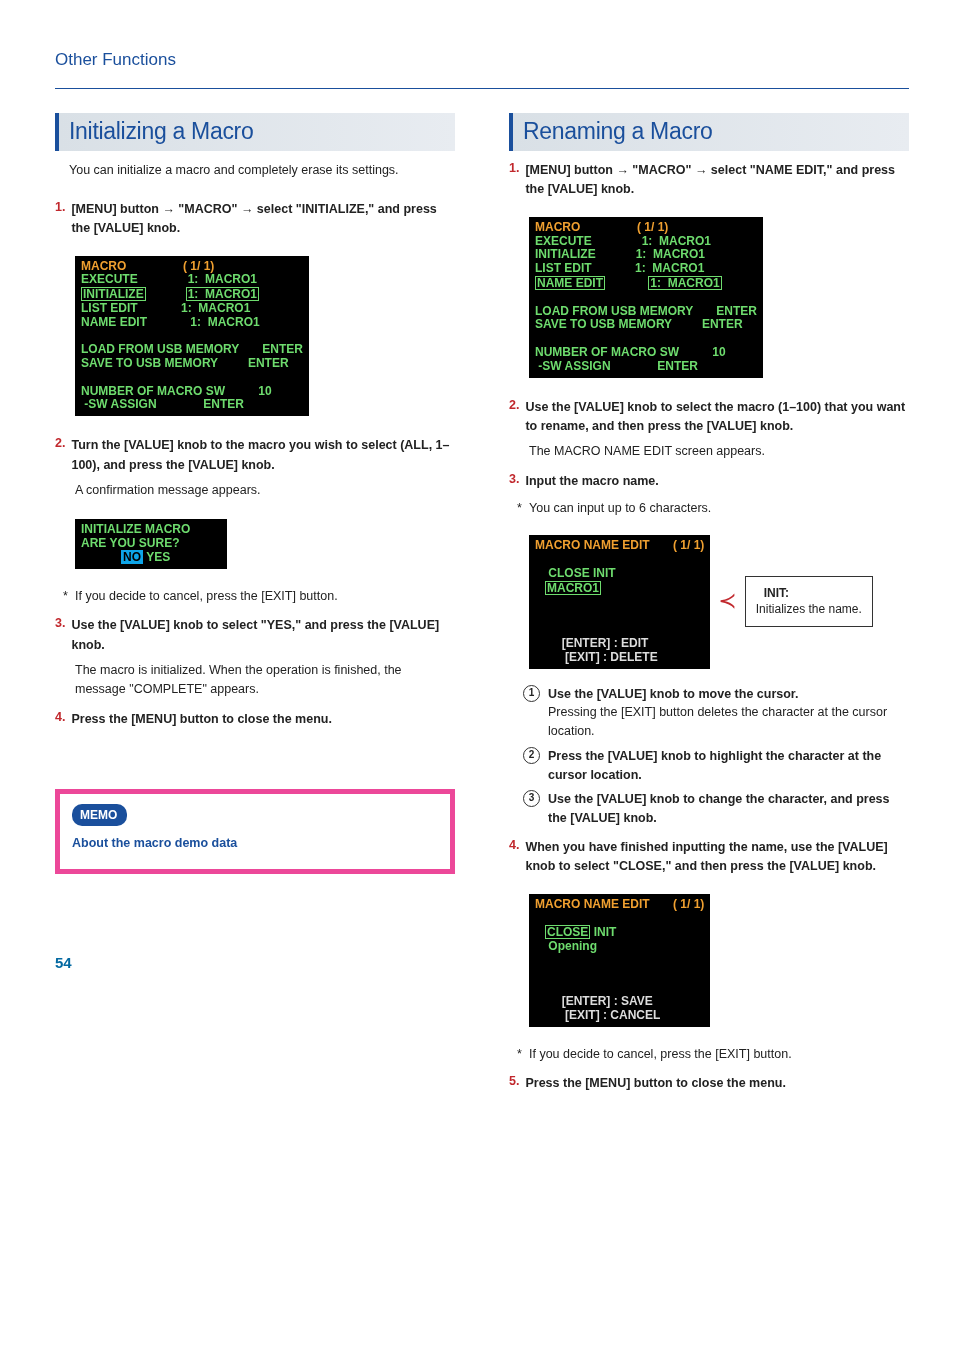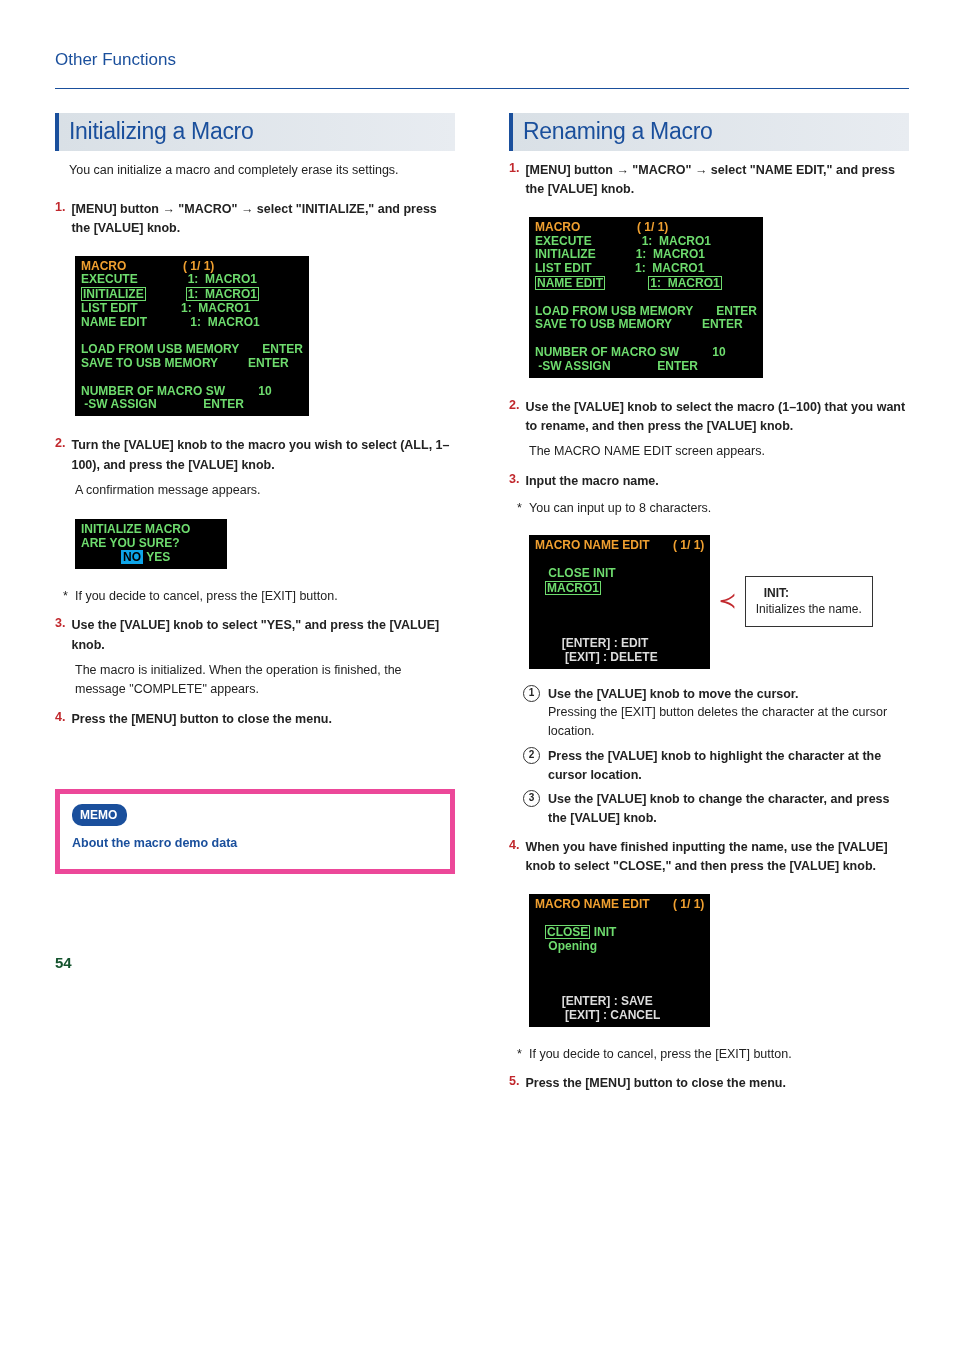--- a/index.html
+++ b/index.html
@@ -143,21 +143,21 @@
     line-height:1.4;
     max-width:150px;
   }
   .callout-title { font-weight:700;margin-left:8px; }
   .callout-bracket {
     color:#c1282d;
     font-size:22px;
     line-height:1;
   }
   .page-num {
-    color:#14532d;
+    color:#0369a1;
     font-weight:700;
     font-size:15px;
     margin-top:80px;
   }
 </style>
 </head>
 <body>
 
 <div class="page">
   <div class="page-header">Other Functions</div>
@@ -241,21 +241,21 @@
       <div class="step">
         <span class="step-num">2.</span>
         <div class="step-body step-bold">Use the [VALUE] knob to select the macro (1–100) that you want to rename, and then press the [VALUE] knob.</div>
       </div>
       <div class="sub-text">The MACRO NAME EDIT screen appears.</div>
 
       <div class="step">
         <span class="step-num">3.</span>
         <div class="step-body step-bold">Input the macro name.</div>
       </div>
-      <div class="note-text"><span class="asterisk">*</span><span>You can input up to 8 characters.</span></div>
+      <div class="note-text"><span class="asterisk">*</span><span>You can input up to 6 characters.</span></div>
 
       <div class="callout-wrap">
         <div class="screen" id="right-screen2" style="margin-left:0;"><span class="orange">MACRO NAME EDIT       ( 1/ 1)</span>
 
     CLOSE INIT
    <span class="boxed">MACRO1</span>
 
 
 
         <span class="white">[ENTER] : EDIT</span>

